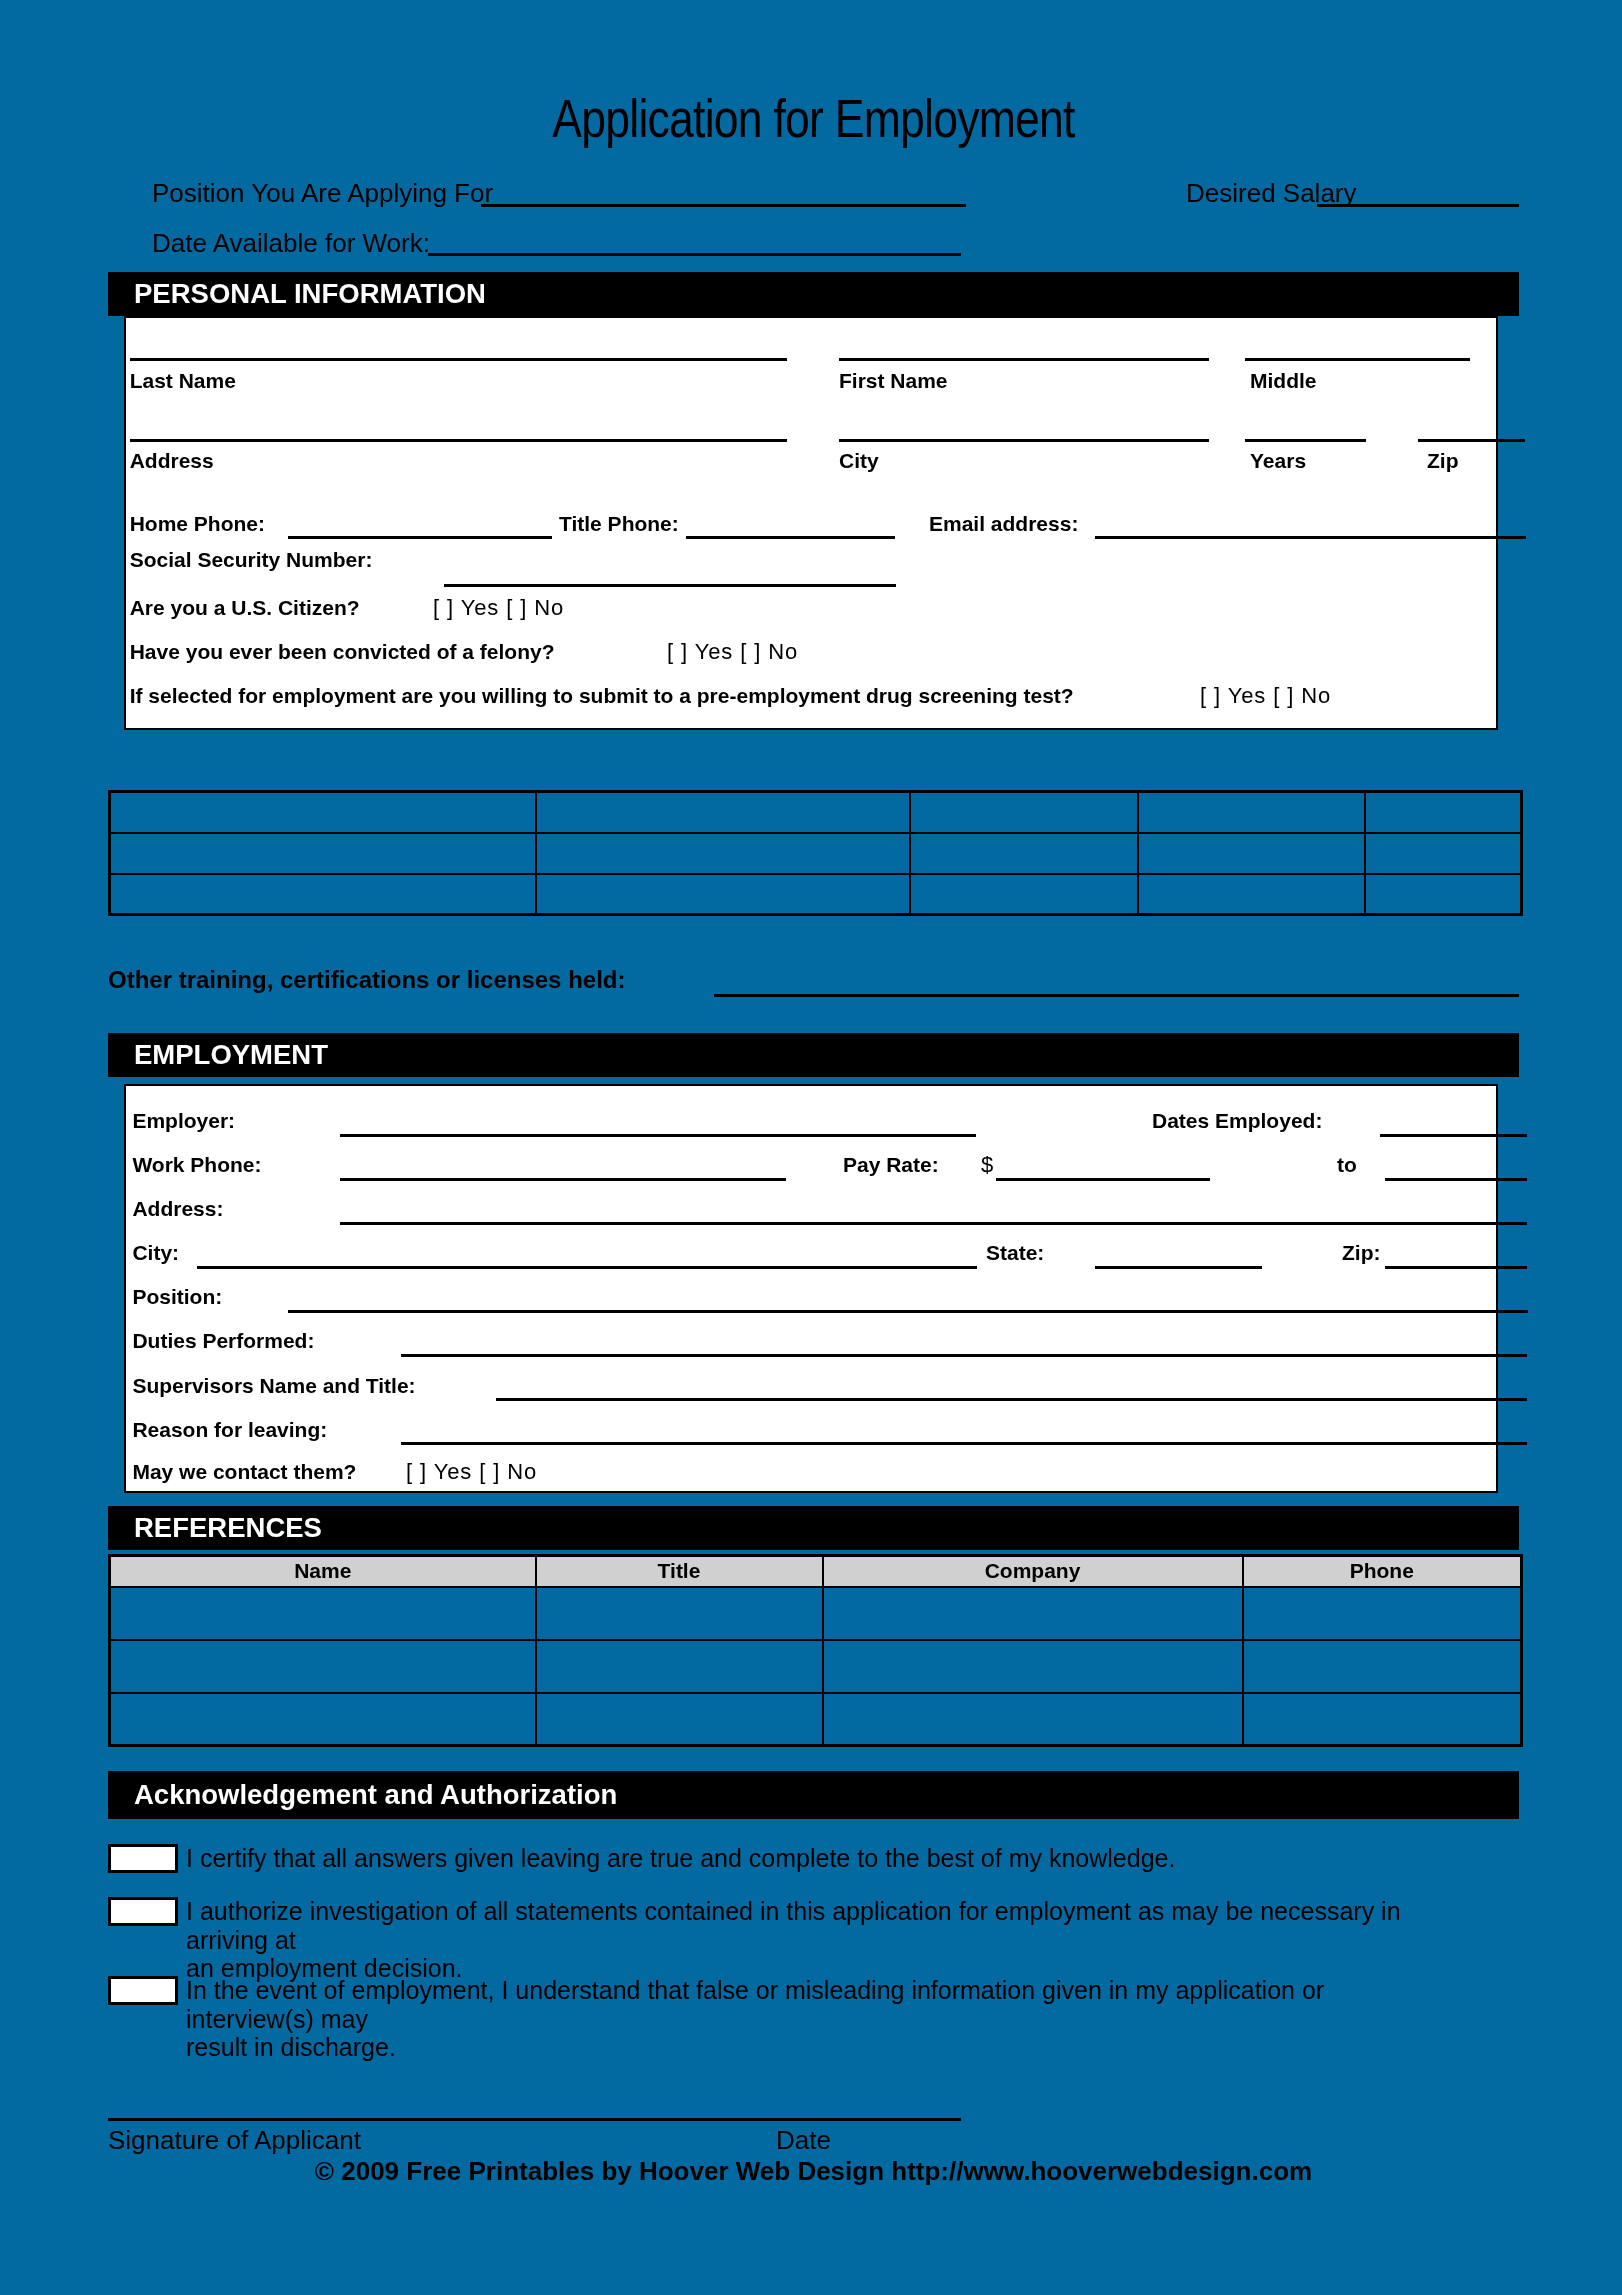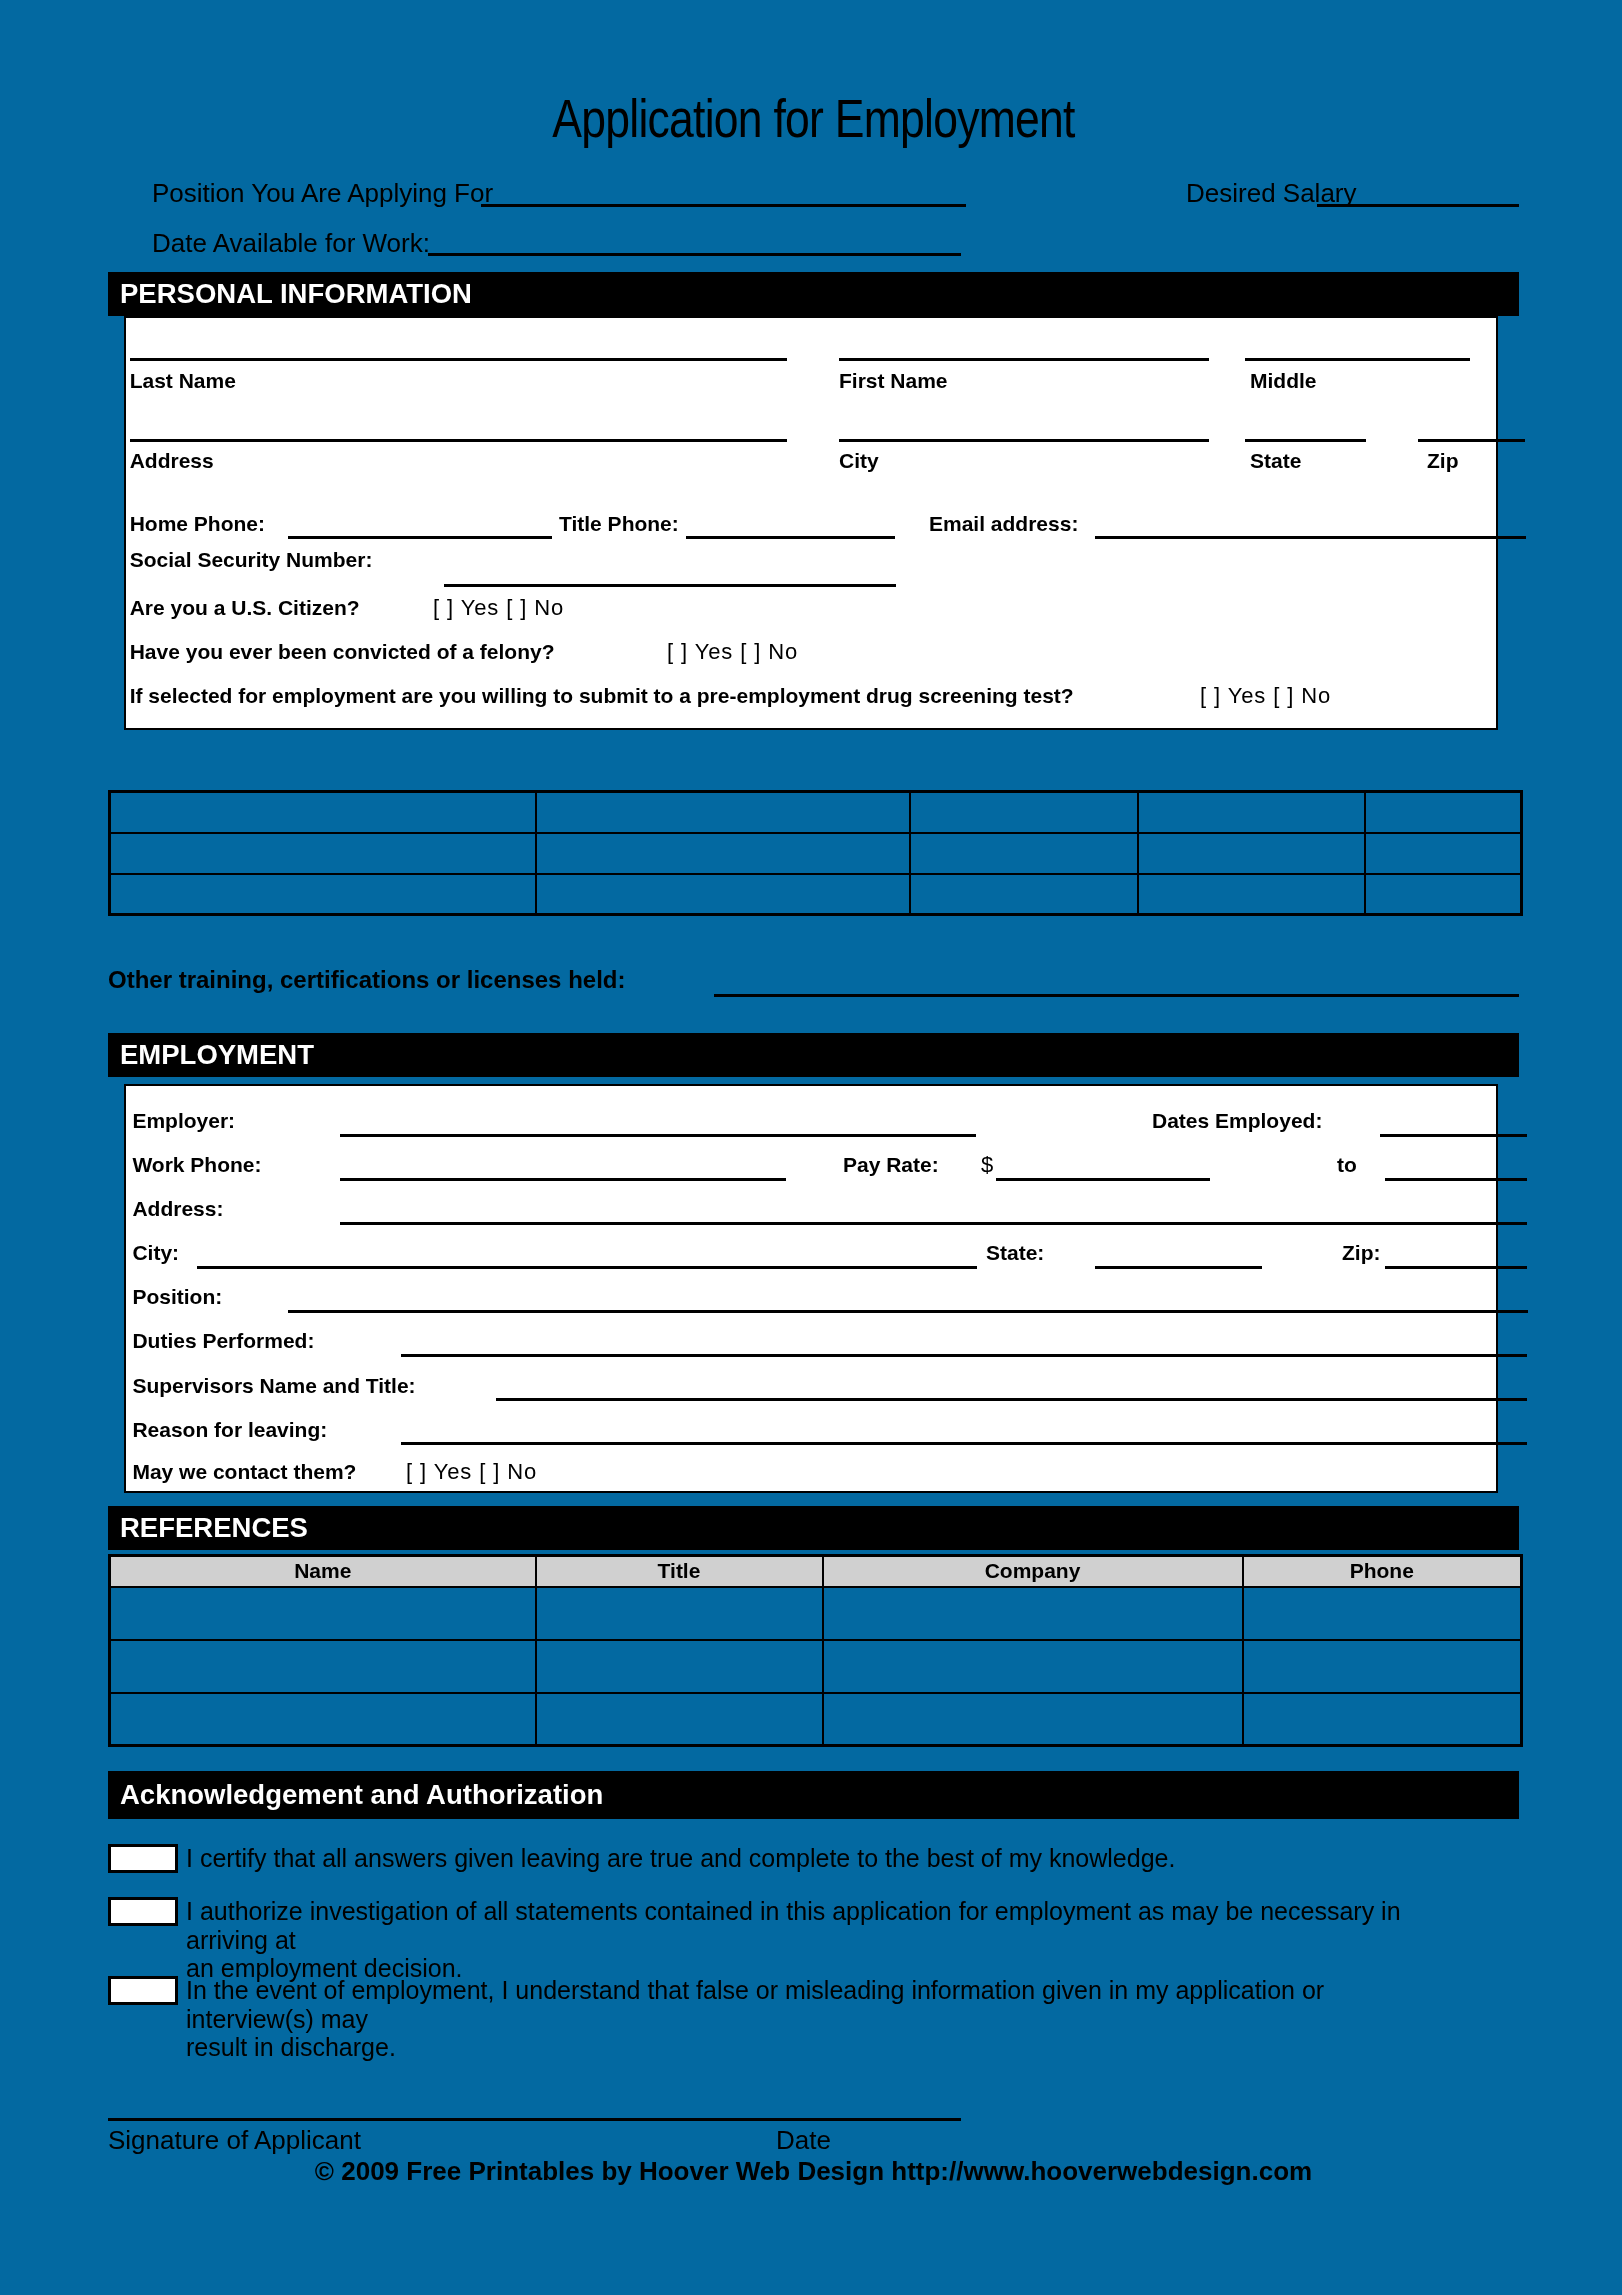--- a/index.html
+++ b/index.html
@@ -42,21 +42,21 @@
     position: absolute;
     left: 0;
     width: 1411px;
     height: 44px;
     background: #000;
     color: #fff;
     font-size: 27.5px;
     font-weight: bold;
     display: flex;
     align-items: center;
-    padding-left: 12px;
+    padding-left: 26px;
     white-space: nowrap;
   }
 
   .box {
     position: absolute;
     left: 16px;
     width: 1374px;
     border: 2.8px solid #000;
     background: #fff;
   }
@@ -135,21 +135,21 @@
       <span class="flabel" style="left:3.7px;    top:50px;">Last Name</span>
       <span class="flabel" style="left:713px;  top:50px;">First Name</span>
       <span class="flabel" style="left:1124px; top:50px;">Middle</span>
 
       <div class="abs write-line" style="left:3.7px;    top:121px; width:657px;"></div>
       <div class="abs write-line" style="left:713px;  top:121px; width:370px;"></div>
       <div class="abs write-line" style="left:1119px; top:121px; width:121px;"></div>
       <div class="abs write-line" style="left:1292px; top:121px; width:107px;"></div>
       <span class="flabel" style="left:3.7px;    top:130px;">Address</span>
       <span class="flabel" style="left:713px;  top:130px;">City</span>
-      <span class="flabel" style="left:1124px; top:130px;">State</span>
+      <span class="flabel" style="left:1124px; top:130px;">Years</span>
       <span class="flabel" style="left:1301px; top:130px;">Zip</span>
 
       <span class="flabel" style="left:3.7px;    top:193px;">Home Phone:</span>
       <div class="abs write-line" style="left:162px; top:218px; width:264px;"></div>
       <span class="flabel" style="left:433px;  top:193px;">Title Phone:</span>
       <div class="abs write-line" style="left:560px; top:218px; width:209px;"></div>
       <span class="flabel" style="left:803px;  top:193px;">Email address:</span>
       <div class="abs write-line" style="left:969px; top:218px; width:431px;"></div>
 
       <span class="flabel" style="left:3.7px; top:229px;">Social Security Number:</span>

